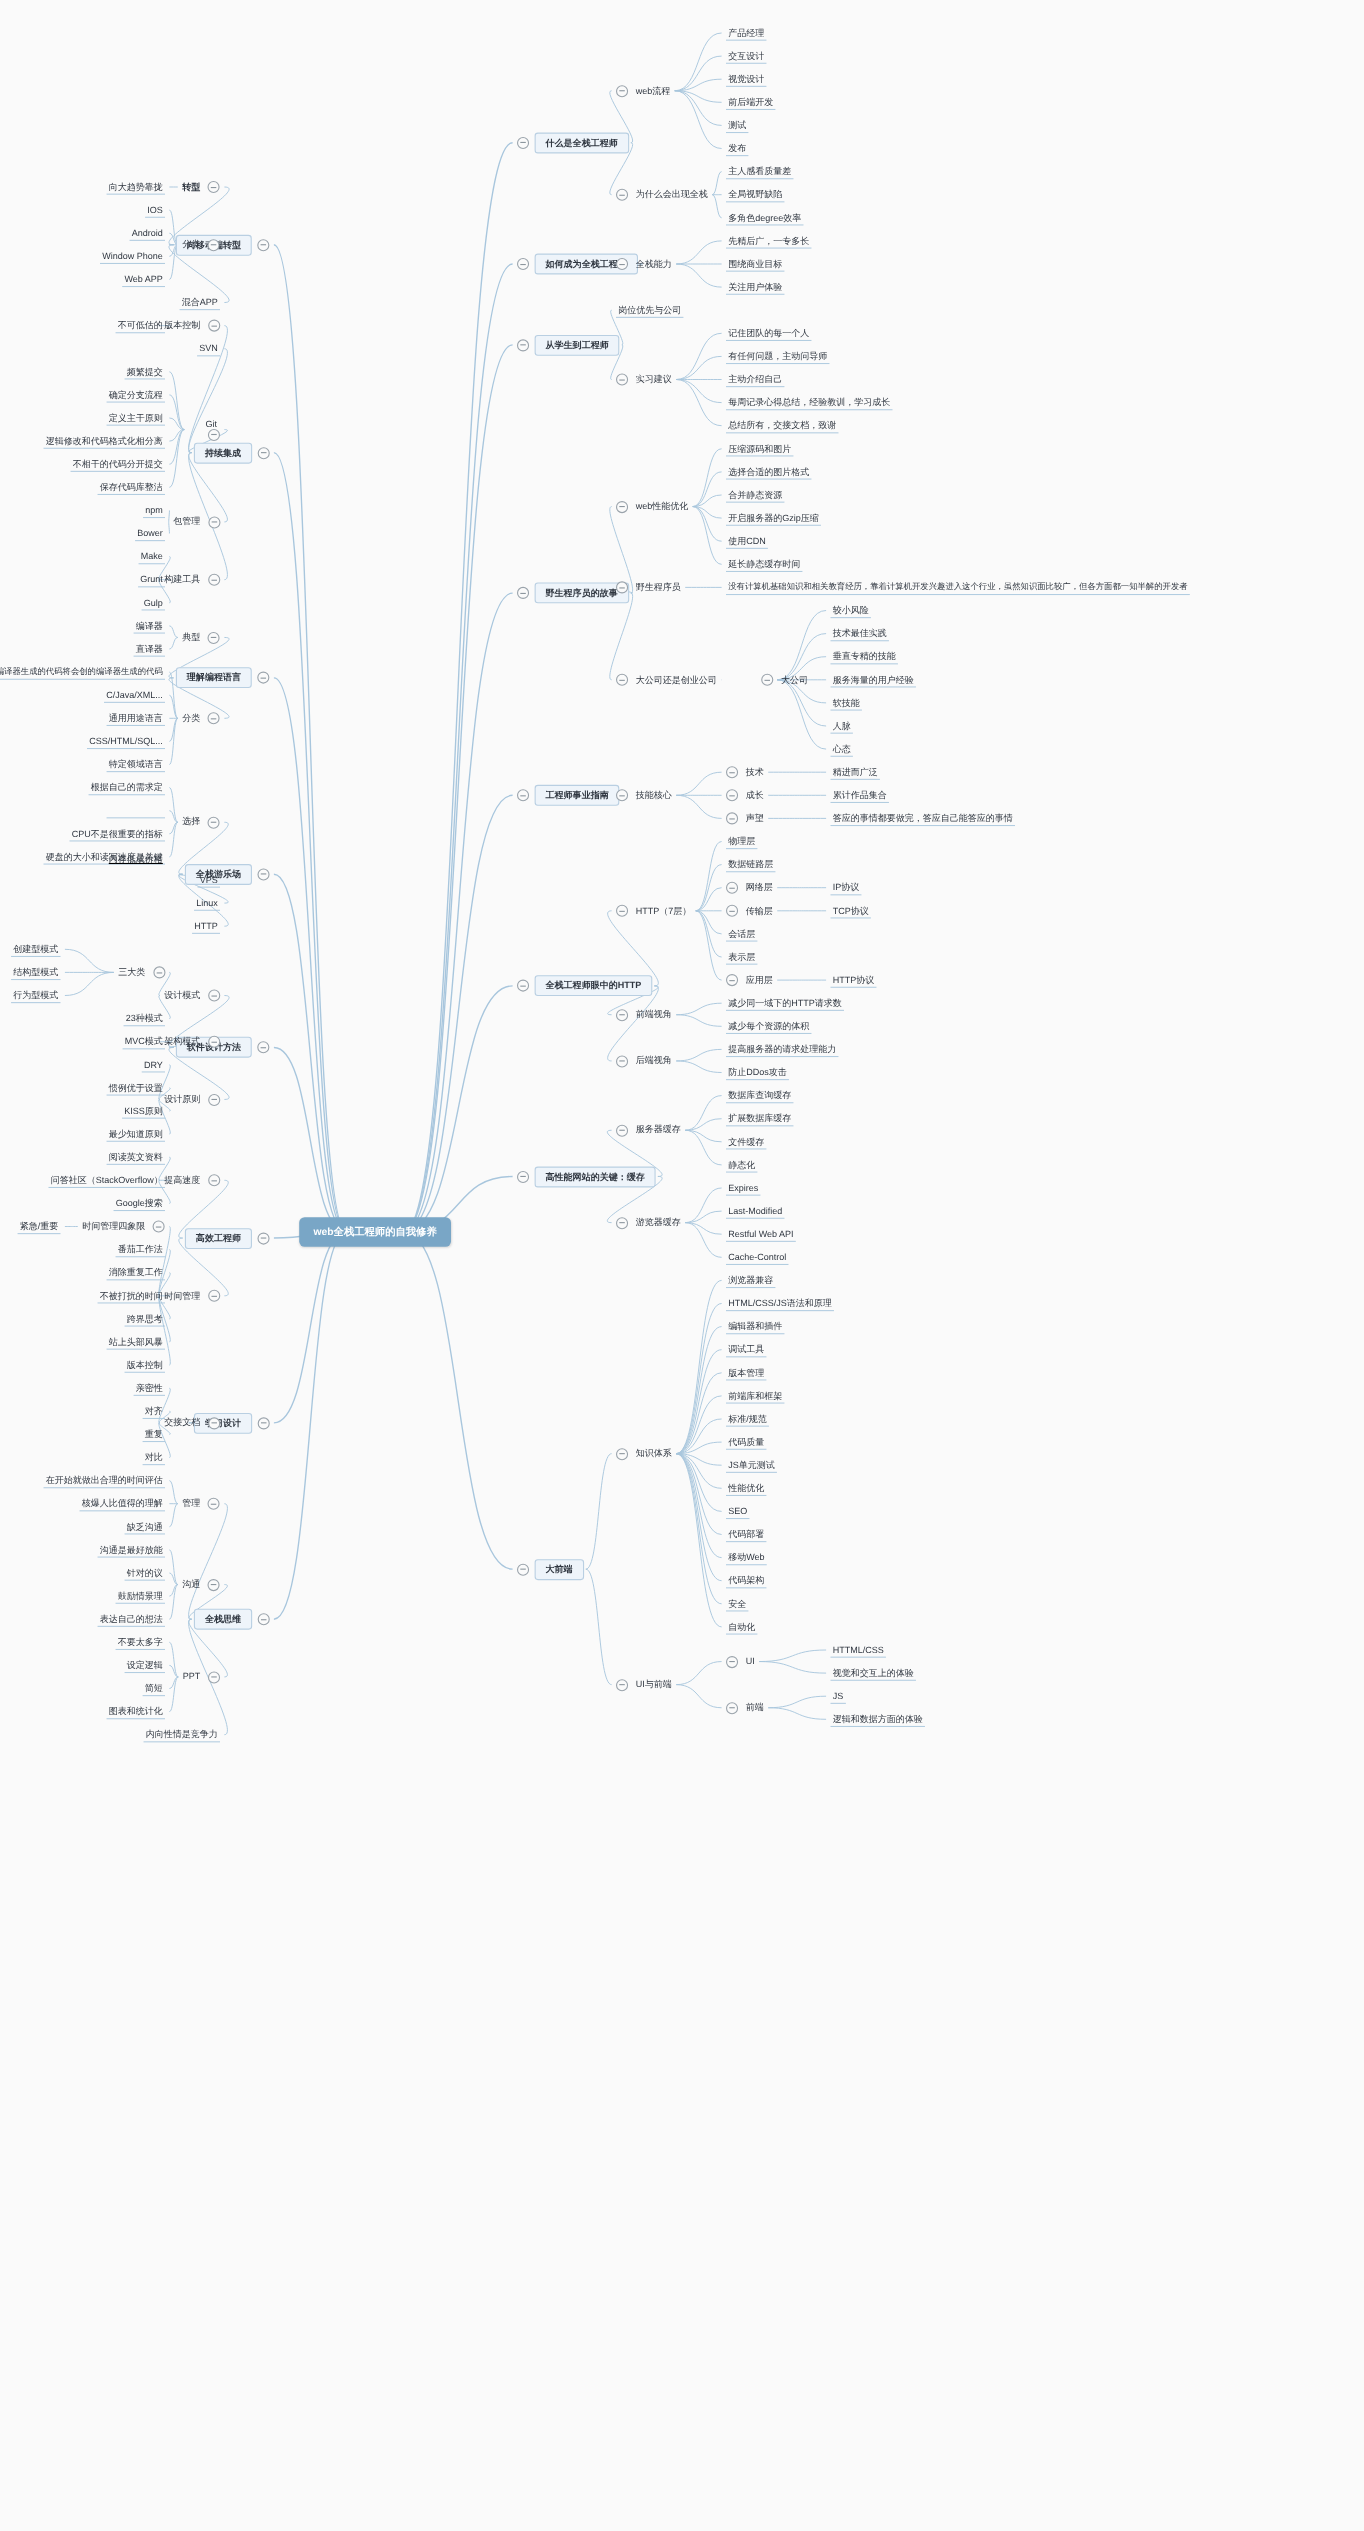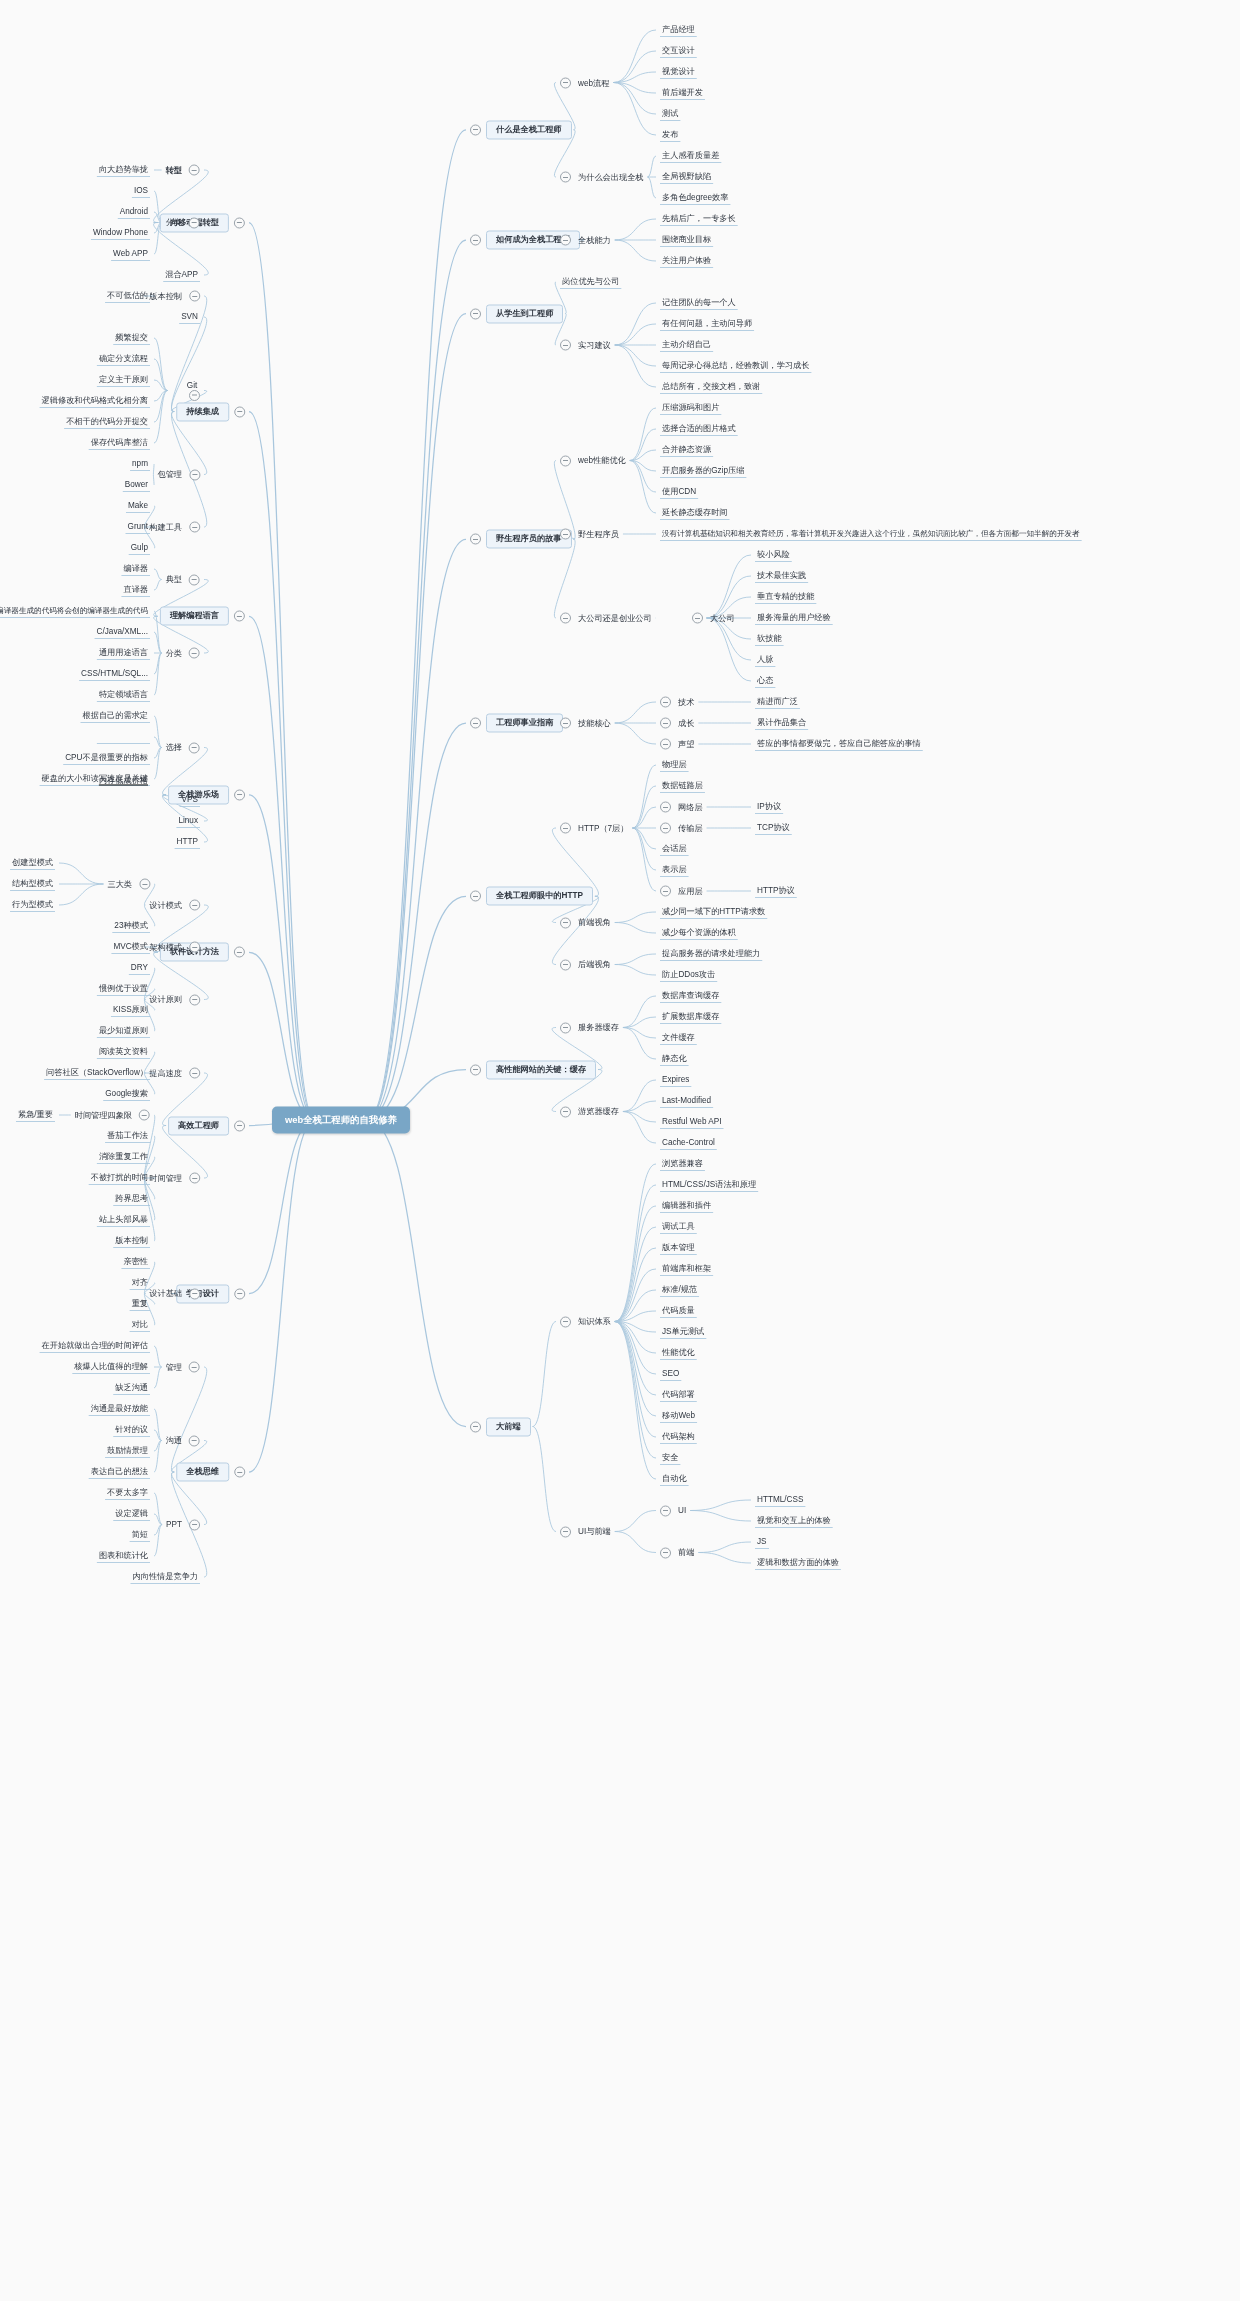--- a/index.html
+++ b/index.html
@@ -989,21 +989,21 @@
         <span class="lbl plain">站上头部风暴</span>
       </div>
       <div class="node" style="top: 1241px; left: 150px; transform: translate(-100%, -50%);">
         <span class="lbl plain">版本控制</span>
       </div>
       <div class="node" style="top: 1293.5px; left: 245px; transform: translate(-100%, -50%);">
         <span class="lbl lv1">学习设计</span>
         <span class="toggle tg-l"></span>
       </div>
       <div class="node" style="top: 1293.5px; left: 200px; transform: translate(-100%, -50%);">
-        <span class="lbl plain">设计基础</span>
+        <span class="lbl plain">交接文档</span>
         <span class="toggle tg-l"></span>
       </div>
       <div class="node" style="top: 1262px; left: 150px; transform: translate(-100%, -50%);">
         <span class="lbl plain">亲密性</span>
       </div>
       <div class="node" style="top: 1283px; left: 150px; transform: translate(-100%, -50%);">
         <span class="lbl plain">对齐</span>
       </div>
       <div class="node" style="top: 1304px; left: 150px; transform: translate(-100%, -50%);">
         <span class="lbl plain">重复</span>

